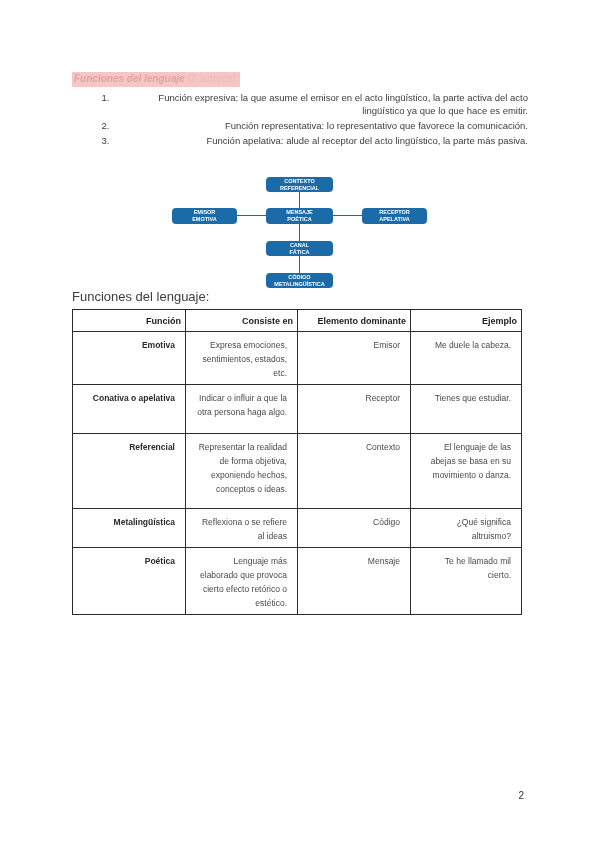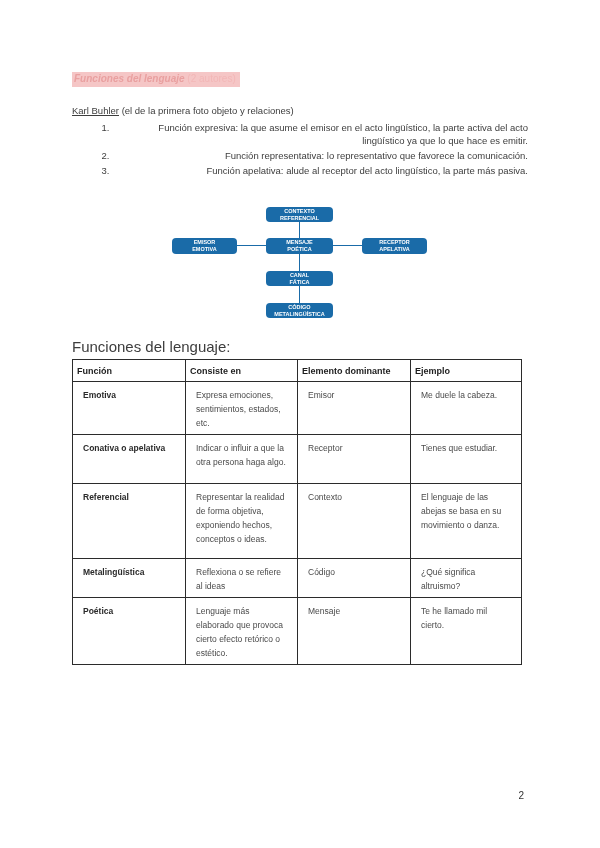--- a/index.html
+++ b/index.html
@@ -76,34 +76,33 @@
     display:flex;
     flex-direction:column;
     justify-content:center;
     height:16px;
   }
   .dline{position:absolute;background:var(--accent-blue);}
   .dline.v{width:1px;}
   .dline.h{height:1px;}
   
   .table-caption{
-    margin-top:20px;
-    font-size:15px;
+    font-size:13px;
     line-height:13px;
   }
   table.func-table{
     margin-top:6px;
     width:449px;
     border-collapse:collapse;
     table-layout:fixed;
     border:1.5px solid var(--border);
   }
   table.func-table th, table.func-table td{
     border:1px solid var(--border);
-    text-align:left;
+    text-align:right;
     font-size:8.5px;
     line-height:14px;
     padding:6px 10px 4px 10px;
     vertical-align:top;
     color:#4a4a4a;
   }
   table.func-table th{
     font-size:9px;
     font-weight:bold;
     color:#1d1d1d;
@@ -126,21 +125,20 @@
 </style>
 </head>
 <body>
 
 <div class="page">
 
   <div class="title-line">
     <span class="hl"><span class="hl-strong">Funciones del lenguaje</span><span class="hl-light"> (2 autores)</span></span>
   </div>
 
-  <p class="para"><span class="underline">Karl Buhler</span><span> (el de la primera foto objeto y relaciones)</span></p>
 
   <ol class="func-list">
     <li>Función expresiva: la que asume el emisor en el acto lingüístico, la parte activa del acto lingüístico ya que lo que hace es emitir.</li>
     <li>Función representativa: lo representativo que favorece la comunicación.</li>
     <li>Función apelativa: alude al receptor del acto lingüístico,  la parte más pasiva.</li>
   </ol>
 
 
   <div class="diagram">
 

